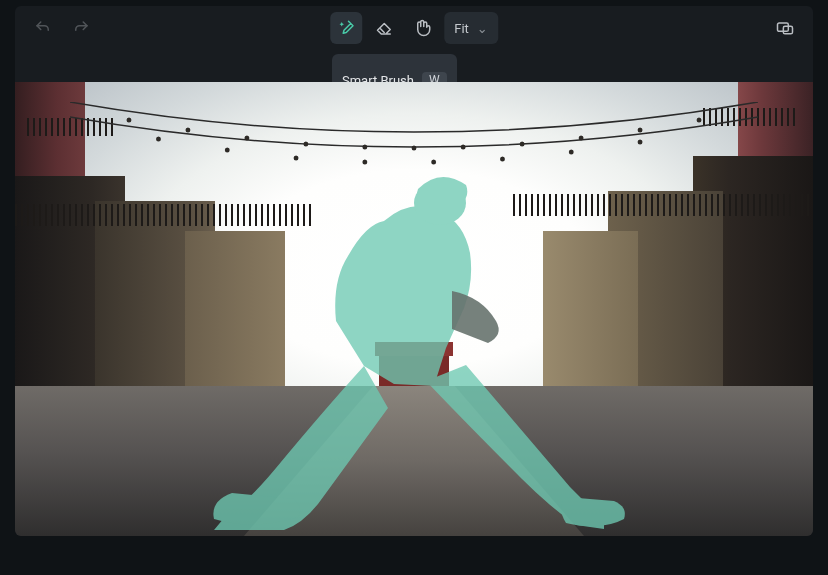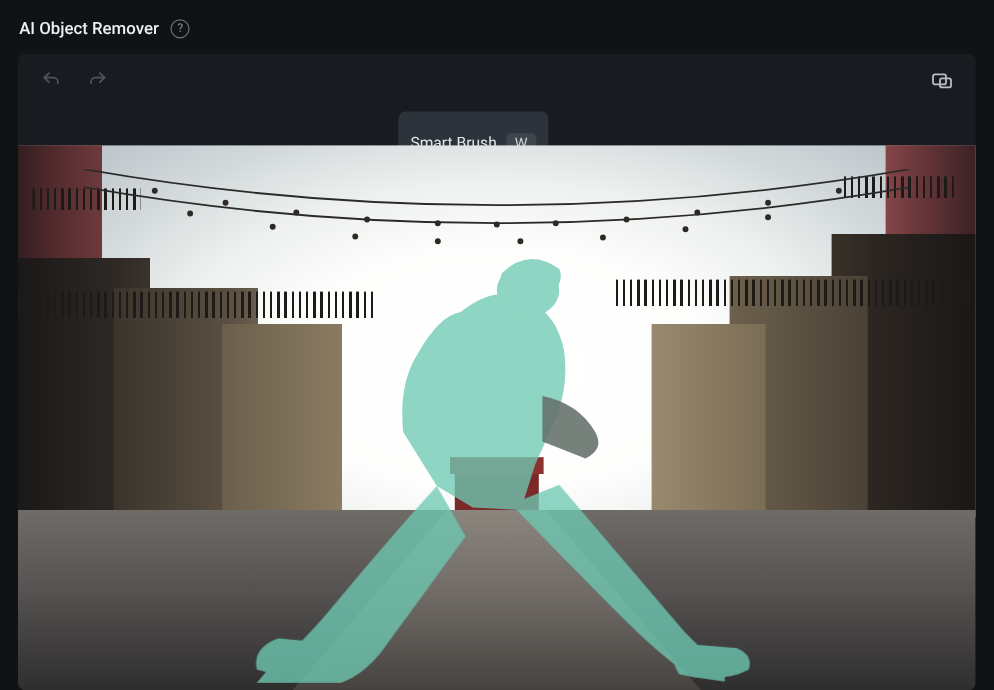--- a/index.html
+++ b/index.html
@@ -47,44 +47,63 @@
   .gate{position:absolute;left:50%;transform:translateX(-50%);bottom:150px;width:70px;height:30px;background:#7a2a28;}
   .gate::before{content:"";position:absolute;left:-4px;right:-4px;top:-14px;height:14px;background:#8c3331;}
   
   .figure{position:absolute;left:50%;transform:translateX(-50%);bottom:5px;width:440px;height:400px;pointer-events:none;}
 </style>
 </head>
 <body>
 
 <div class="app">
 
-  <div class="header">
-    <span class="title">AI Object Remover</span>
-    <span class="help">?</span>
-  </div>
 
   <div class="canvas-wrap">
 
     <div class="toolbar">
 
       <div class="left">
         <div class="tool-btn disabled">
           <svg width="18" height="18" viewBox="0 0 24 24" fill="none" stroke="currentColor" stroke-width="2" stroke-linecap="round" stroke-linejoin="round">
               <path d="M9 14l-5-5 5-5"></path>
               <path d="M4 9h10a5 5 0 015 5v1"></path>
             </svg>
         </div>
         <div class="tool-btn disabled">
           <svg width="18" height="18" viewBox="0 0 24 24" fill="none" stroke="currentColor" stroke-width="2" stroke-linecap="round" stroke-linejoin="round">
               <path d="M15 14l5-5-5-5"></path>
               <path d="M20 9H10a5 5 0 00-5 5v1"></path>
             </svg>
         </div>
       </div>
 
+      <div class="center">
+        <div class="tool-btn active">
+          <svg width="18" height="18" viewBox="0 0 24 24" fill="none" stroke="currentColor" stroke-width="2" stroke-linecap="round" stroke-linejoin="round">
+              <path d="M15 3l6 6-9 9-4 1 1-4 9-9"></path>
+              <path d="M5 6l1-2 1 2 2 1-2 1-1 2-1-2-2-1z" fill="currentColor" stroke="none"></path>
+            </svg>
+        </div>
+        <div class="tool-btn">
+          <svg width="18" height="18" viewBox="0 0 24 24" fill="none" stroke="currentColor" stroke-width="2" stroke-linecap="round" stroke-linejoin="round">
+              <path d="M20 20H8l-5-5 9-9 8 8-5 5"></path>
+              <path d="M7 13l5 5"></path>
+            </svg>
+        </div>
+        <div class="tool-btn">
+          <svg width="18" height="18" viewBox="0 0 24 24" fill="none" stroke="currentColor" stroke-width="2" stroke-linecap="round" stroke-linejoin="round">
+              <path d="M18 11V6a2 2 0 00-4 0M14 10V4a2 2 0 00-4 0v2M10 10V6a2 2 0 00-4 0v8a8 8 0 0016 0v-3a2 2 0 00-4 0"></path>
+            </svg>
+        </div>
+        <div class="zoom">
+          <span>Fit</span>
+          <span class="chev">⌄</span>
+        </div>
+      </div>
 
       <div class="right">
         <div class="tool-btn">
           <svg width="20" height="20" viewBox="0 0 24 24" fill="none" stroke="currentColor" stroke-width="1.8" stroke-linecap="round" stroke-linejoin="round">
               <rect x="3" y="6" width="13" height="10" rx="2"></rect>
               <rect x="10" y="10" width="11" height="9" rx="2"></rect>
             </svg>
         </div>
       </div>
 

